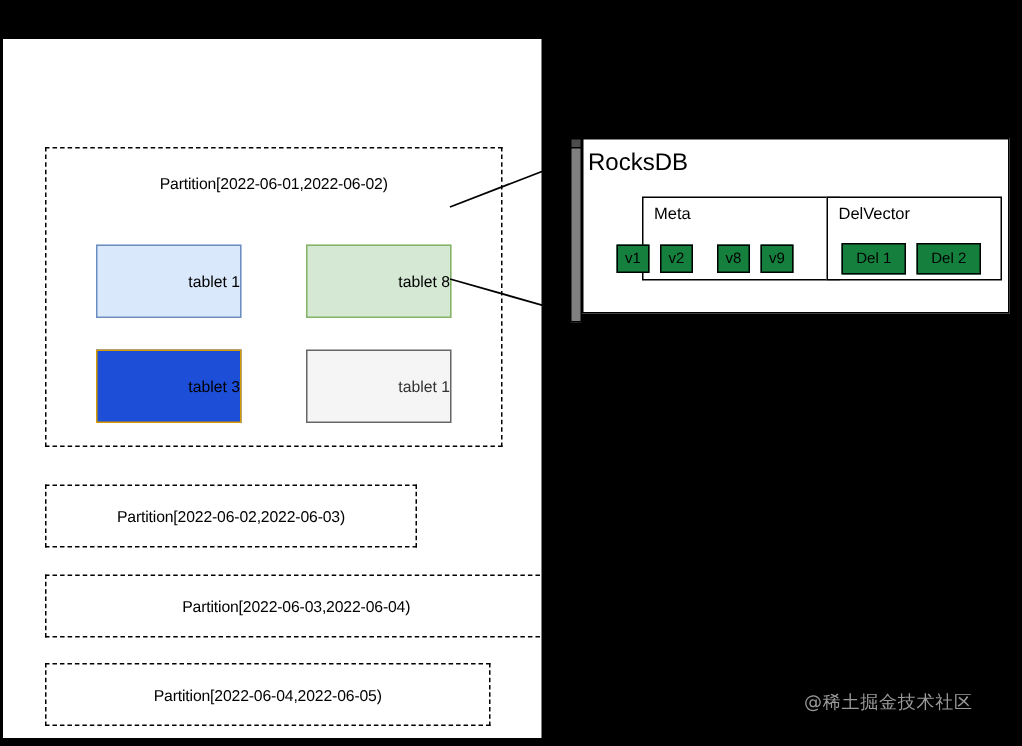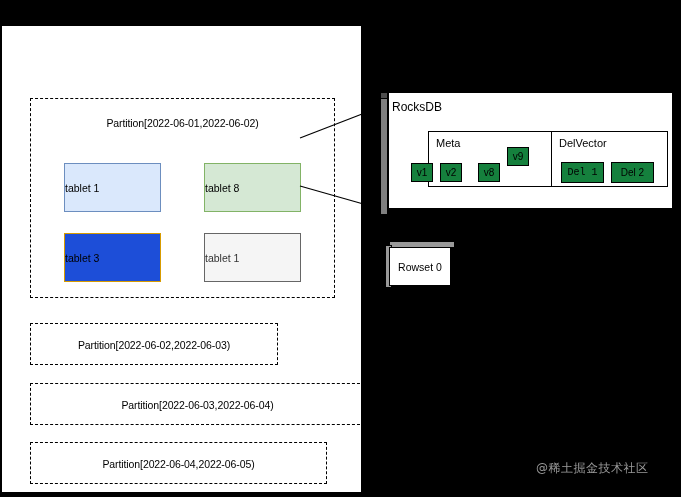--- a/index.html
+++ b/index.html
@@ -43,21 +43,21 @@
   #partition-2 .partition-label{top:15px;}
   #partition-3{left:28px;top:416px;width:297px;height:42px;}
   #partition-3 .partition-label{top:15px;}
 
   
   .tablet{
     position:absolute;
     width:97px;height:49px;
     box-sizing:border-box;
     border:1px solid #000;
-    display:flex;align-items:center;justify-content:flex-start;
+    display:flex;align-items:center;justify-content:flex-end;
     font-size:10.5px;color:#000;
   }
   #tablet-1{left:62px;top:137px;background:#dae8fc;border-color:#6c8ebf;}
   #tablet-2{left:202px;top:137px;background:#d5e8d4;border-color:#82b366;}
   #tablet-3{left:62px;top:207px;background:#1d4ed8;border-color:#d79b00;}
   #tablet-4{left:202px;top:207px;background:#f5f5f5;border-color:#666666;color:#333333;}
 
   
   #connectors{position:absolute;left:0;top:0;width:681px;height:497px;pointer-events:none;}
 
@@ -71,21 +71,21 @@
   }
   #rocksdb-top-notch{
     position:absolute;left:0;top:0;width:8px;height:7px;
     background:#4d4d4d;border:1px solid #000;box-sizing:border-box;
   }
   #rocksdb-face{
     position:absolute;left:8px;top:0;width:285px;height:117px;
     background:#ffffff;border:1px solid #000;box-sizing:border-box;
   }
   #rocksdb-title{
-    position:absolute;left:12px;top:8px;font-size:12px;color:#000;
+    position:absolute;left:12px;top:8px;font-size:16px;color:#000;
   }
 
   
   .inner-box{
     position:absolute;
     background:#ffffff;
     border:1px solid #000;
     box-sizing:border-box;
   }
   .inner-title{
@@ -100,23 +100,23 @@
     background:#15803d;
     border:1px solid #000;
     display:flex;align-items:center;justify-content:center;
     font-size:10px;color:#000;
     height:19px;
   }
   .v-chip{width:22px;}
   #v-0{left:411px;top:163px;}
   #v-1{left:440px;top:163px;}
   #v-2{left:478px;top:163px;}
-  #v-3{left:507px;top:147px;}
+  #v-3{left:507px;top:163px;}
   .del-chip{width:43px;height:21px;}
-  #del-0{left:561px;top:162px;font-family:Liberation Mono, monospace;}
+  #del-0{left:561px;top:162px;}
   #del-1{left:611px;top:162px;}
 
   
   .rowset{position:absolute;width:70px;height:47px;}
   .rowset-shadow-top{
     position:absolute;left:4px;top:0;width:66px;height:7px;
     background:#999999;border:1px solid #000;box-sizing:border-box;
   }
   .rowset-shadow-side{
     position:absolute;left:0;top:4px;width:7px;height:43px;
@@ -213,24 +213,17 @@
   <div class="inner-box" id="delvector-box">
     <div class="inner-title">DelVector</div>
   </div>
   <div class="chip del-chip" id="del-0">
     <span>Del 1</span>
   </div>
   <div class="chip del-chip" id="del-1">
     <span>Del 2</span>
   </div>
 
-  <div class="rowset" id="rowset-0">
-    <div class="rowset-shadow-top"></div>
-    <div class="rowset-shadow-side"></div>
-    <div class="rowset-face">
-      <span>Rowset 0</span>
-    </div>
-  </div>
 
 
   <div id="watermark">@稀土掘金技术社区</div>
 
 </div>
 
 </body></html>

